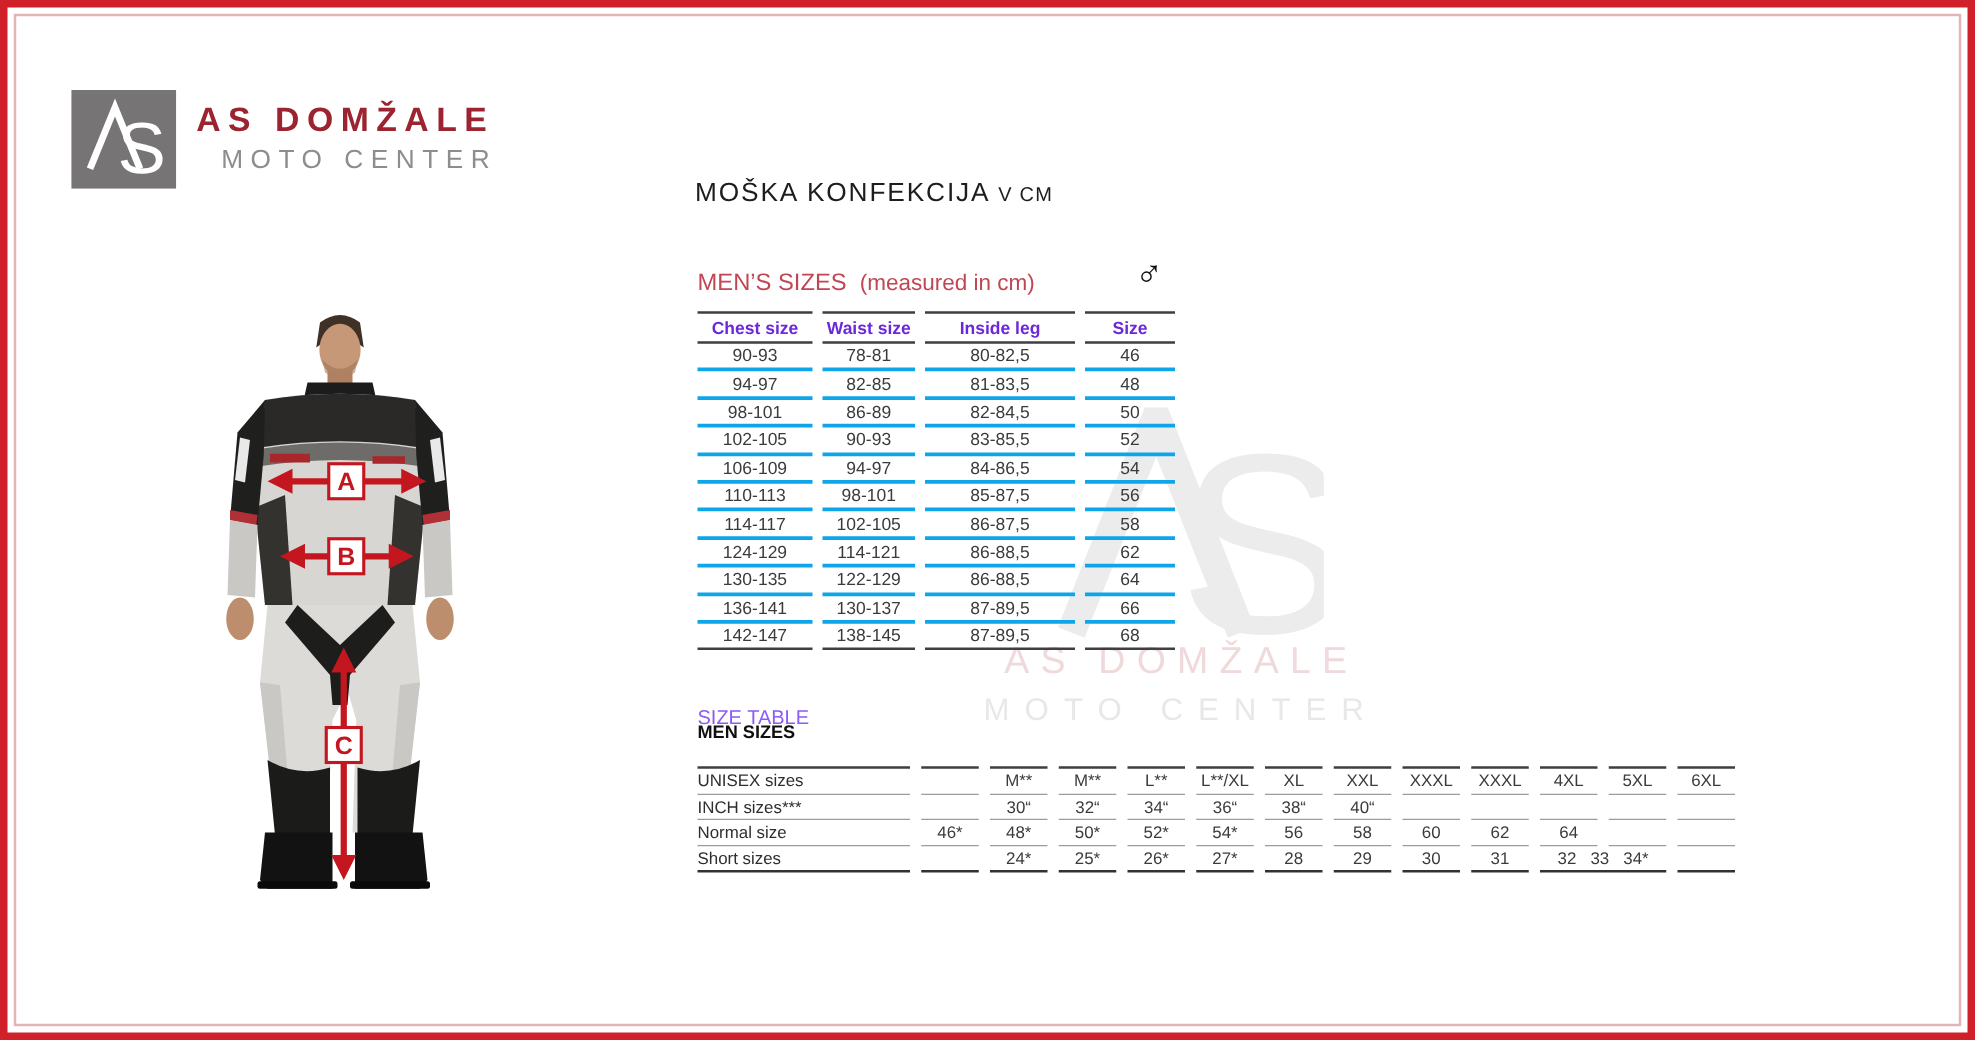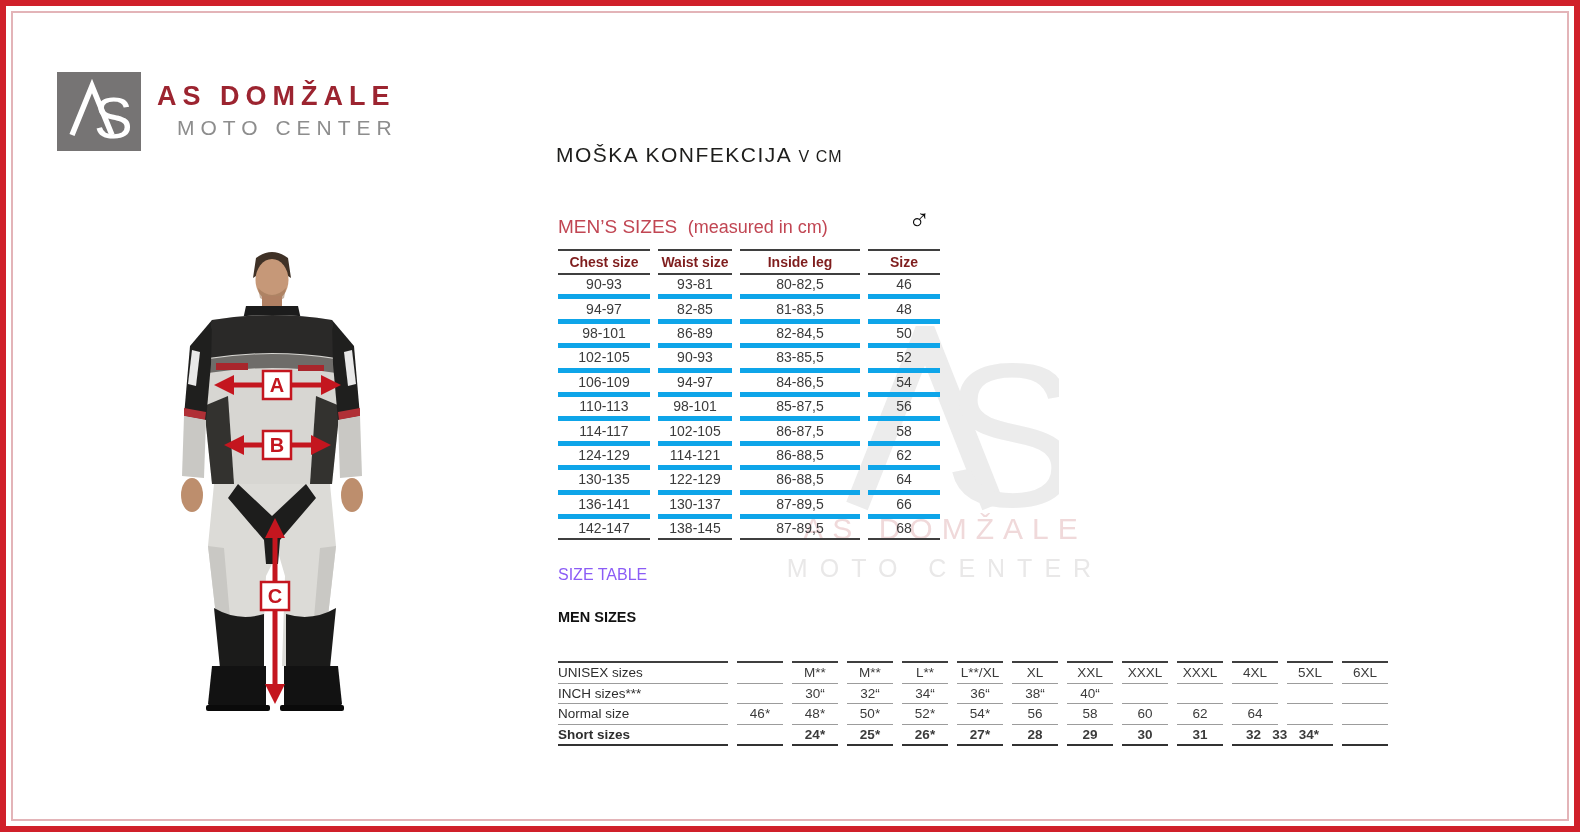--- a/index.html
+++ b/index.html
@@ -34,41 +34,41 @@
 
   
   .ms-head{position:absolute;left:558px;top:216px;z-index:2;}
   .ms-title{font-size:19px;color:#c14653;display:inline;}
   .ms-note{font-size:18px;color:#c14653;display:inline;margin-left:6px;}
   .male-symbol{position:absolute;left:908px;top:202px;font-size:30px;font-weight:bold;color:#0c0c0c;z-index:2;}
 
   .mens-table-wrap{position:absolute;left:558px;top:249px;z-index:2;}
   table.sizes-table{border-collapse:separate;border-spacing:8px 0;margin-left:-8px;}
   table.sizes-table th{
-    font-size:14px;font-weight:bold;color:#7f1d1d;height:22px;padding:0;
+    font-size:14px;font-weight:bold;color:#6d28d9;height:22px;padding:0;
     border-top:2px solid #3f3f3f;border-bottom:2px solid #3f3f3f;text-align:center;line-height:22px;
   }
   table.sizes-table td{
     font-size:14px;color:#3b3b3b;height:19.4px;padding:0;text-align:center;
-    border-bottom:5px solid #0ea5e9;line-height:19px;
+    border-bottom:3px solid #0ea5e9;line-height:19px;
   }
   table.sizes-table tr:last-child td{border-bottom:2px solid #3f3f3f;}
 
   
   .st-title{position:absolute;left:558px;top:566px;font-size:16px;color:#8b5cf6;z-index:2;}
-  .st-subtitle{position:absolute;left:558px;top:609px;font-size:14.5px;font-weight:bold;color:#101010;z-index:2;}
+  .st-subtitle{position:absolute;left:558px;top:578px;font-size:14.5px;font-weight:bold;color:#101010;z-index:2;}
   .fit-table-wrap{position:absolute;left:558px;top:613px;z-index:2;}
-  table.fit-table{border-collapse:separate;border-spacing:9px 0;margin-left:-9px;margin-top:48px;}
+  table.fit-table{border-collapse:separate;border-spacing:9px 0;margin-left:-9px;}
   table.fit-table td{
     font-size:13.5px;color:#3b3b3b;height:19.6px;padding:0;text-align:center;
     border-bottom:1px solid #9c9c9c;white-space:pre;line-height:19px;
   }
   table.fit-table td.label{text-align:left;color:#2e2e2e;}
   table.fit-table tr:first-child td{border-top:2px solid #3f3f3f;}
-  table.fit-table tr:last-child td{border-bottom:2px solid #323232;font-weight:bold;}
+  table.fit-table tr:last-child td{border-bottom:2px solid #323232;}
 
   
   .figure{position:absolute;left:150px;top:246px;z-index:1;}
 </style>
 </head>
 <body>
 
 <div class="frame-outer"></div>
 <div class="frame-inner"></div>
 
@@ -194,21 +194,21 @@
         <tr>
           <th>Chest size</th>
           <th>Waist size</th>
           <th>Inside leg</th>
           <th>Size</th>
         </tr>
       </thead>
     <tbody>
         <tr>
           <td>90-93</td>
-          <td>93-81</td>
+          <td>78-81</td>
           <td>80-82,5</td>
           <td>46</td>
         </tr>
         <tr>
           <td>94-97</td>
           <td>82-85</td>
           <td>81-83,5</td>
           <td>48</td>
         </tr>
         <tr>

